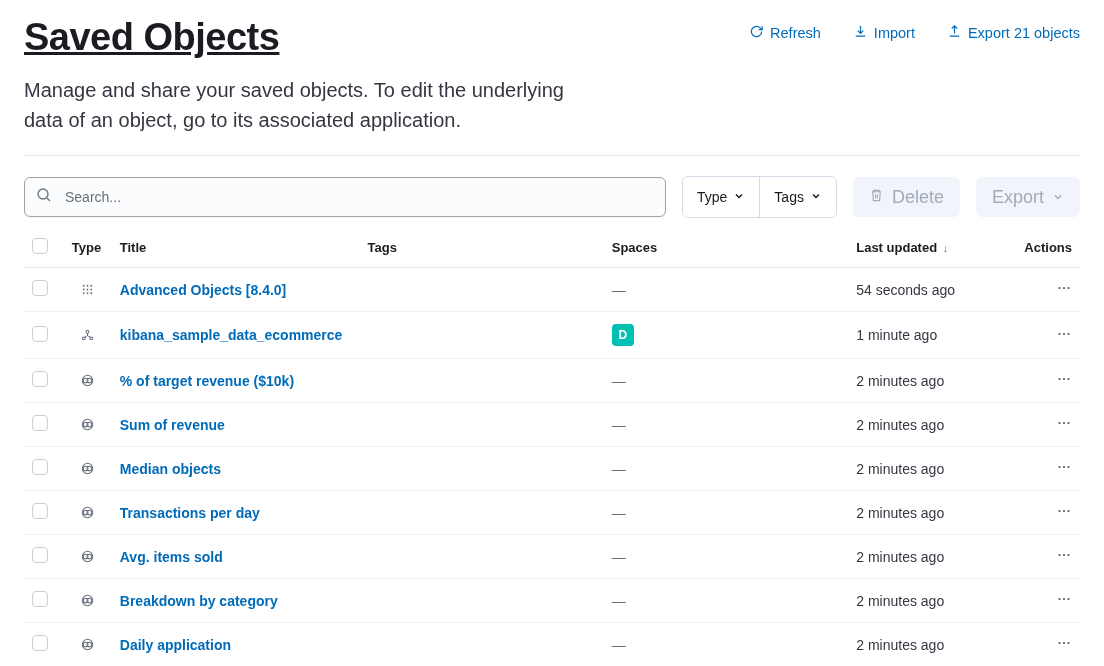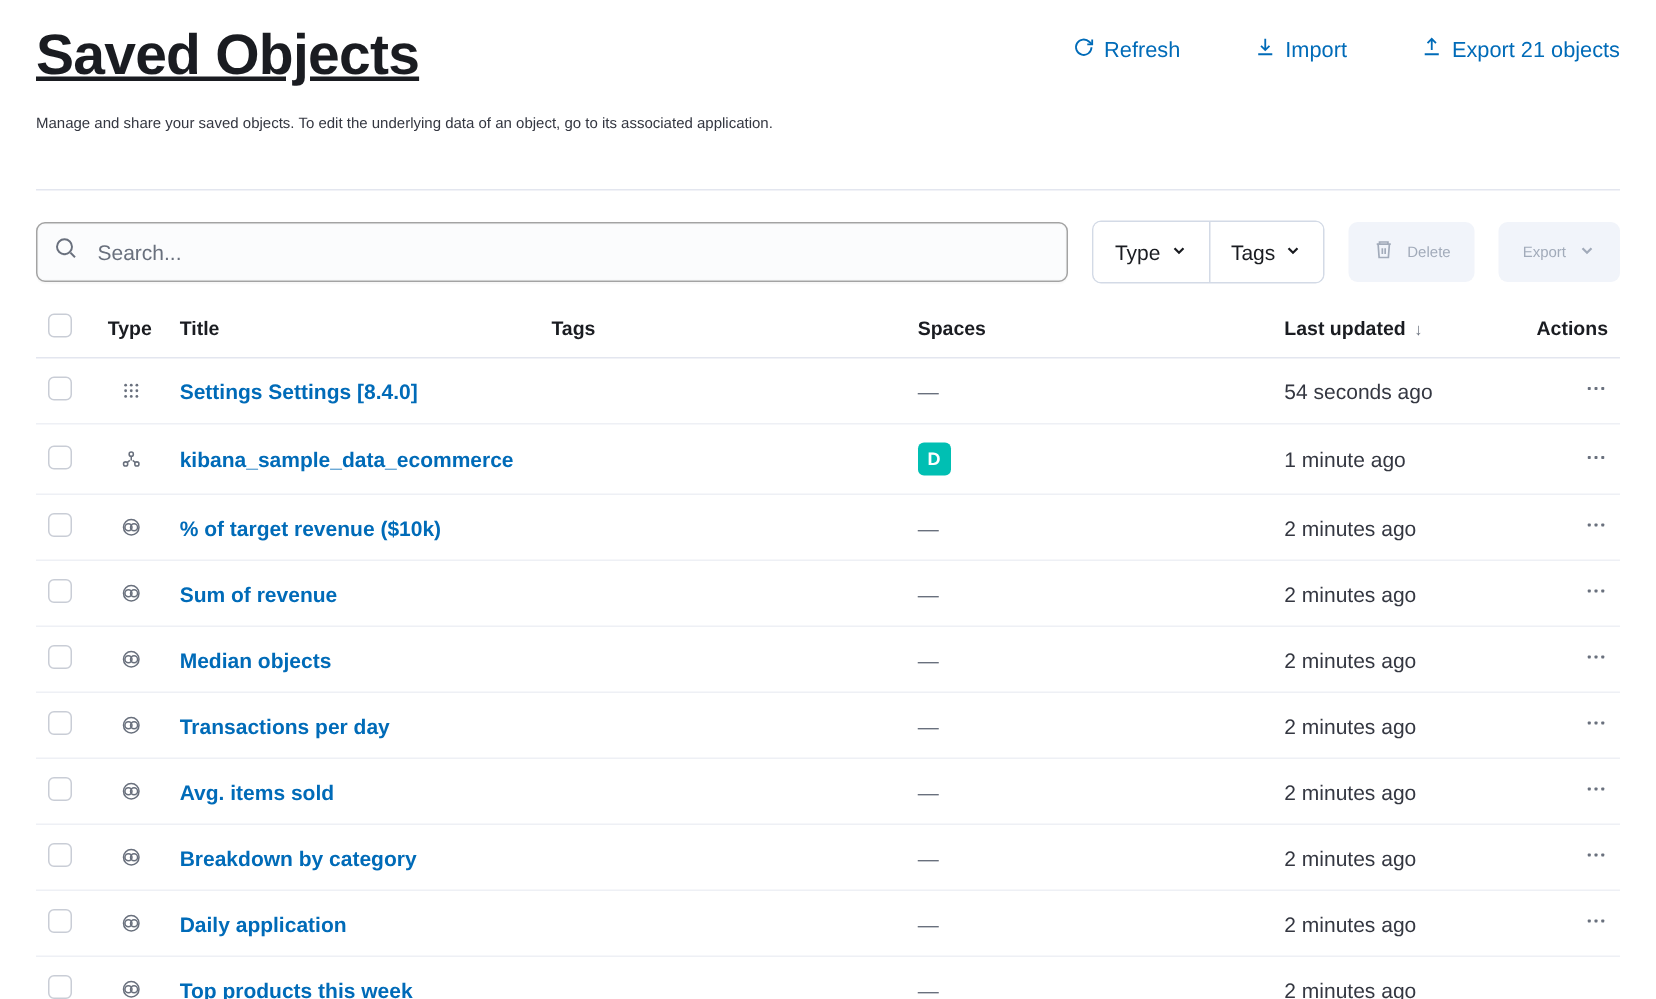--- a/index.html
+++ b/index.html
@@ -17,39 +17,39 @@
   margin-bottom: 16px;
 }
 h1 {
   font-size: 38px;
   font-weight: 700;
   letter-spacing: -0.5px;
   text-decoration: underline;
 }
 .header-actions {
   display: flex;
-  gap: 49px;
+  gap: 32px;
   align-items: center;
   padding-top: 8px;
 }
 .header-action {
   color: #006bb8;
   font-size: 14.5px;
   font-weight: 500;
   cursor: pointer;
   display: flex;
   align-items: center;
   gap: 6px;
 }
 .description {
-  font-size: 10px;
+  font-size: 20px;
   color: #343741;
   max-width: 560px;
   line-height: 1.5;
-  margin-bottom: 36px;
+  margin-bottom: 20px;
 }
 .divider {
   border: none;
   border-top: 1px solid #e3e6ef;
   margin-bottom: 20px;
 }
 .controls-row {
   display: flex;
   gap: 16px;
   align-items: center;
@@ -96,21 +96,21 @@
   align-items: center;
   gap: 6px;
 }
 .filter-btn + .filter-btn { border-left: 1px solid #d3dae6; }
 .action-btn {
   background: #f1f4fa;
   border: none;
   border-radius: 6px;
   padding: 0 16px;
   height: 40px;
-  font-size: 10px;
+  font-size: 18px;
   color: #a2abba;
   display: flex;
   align-items: center;
   gap: 8px;
   cursor: not-allowed;
 }
 table {
   width: 100%;
   border-collapse: collapse;
 }
@@ -272,21 +272,21 @@
               <circle cx="12" cy="4" r="1"></circle>
               <circle cx="4" cy="8" r="1"></circle>
               <circle cx="8" cy="8" r="1"></circle>
               <circle cx="12" cy="8" r="1"></circle>
               <circle cx="4" cy="12" r="1"></circle>
               <circle cx="8" cy="12" r="1"></circle>
               <circle cx="12" cy="12" r="1"></circle>
             </svg>
           </span>
         </td>
-    <td class="col-title"><span class="title-link">Settings Settings [8.4.0]</span></td>
+    <td class="col-title"><span class="title-link">Advanced Objects [8.4.0]</span></td>
     <td class="col-tags"></td>
     <td class="col-spaces"><span class="dash">—</span></td>
     <td class="col-updated"><span class="updated">54 seconds ago</span></td>
     <td class="col-actions actions-cell"><span class="more-dots"><svg width="16" height="16" viewBox="0 0 16 16">
               <rect x="2.5" y="7" width="2" height="2" rx="0.5" fill="currentColor"></rect>
               <rect x="7" y="7" width="2" height="2" rx="0.5" fill="currentColor"></rect>
               <rect x="11.5" y="7" width="2" height="2" rx="0.5" fill="currentColor"></rect>
             </svg></span></td>
   </tr>
       <tr>

